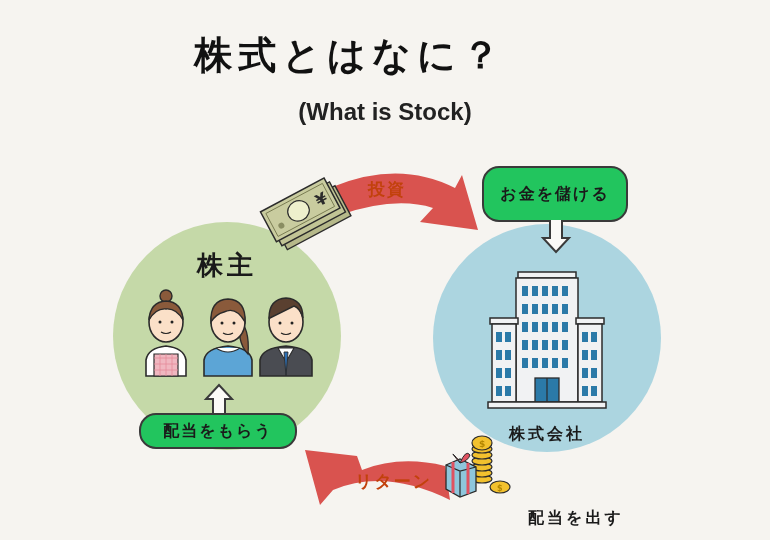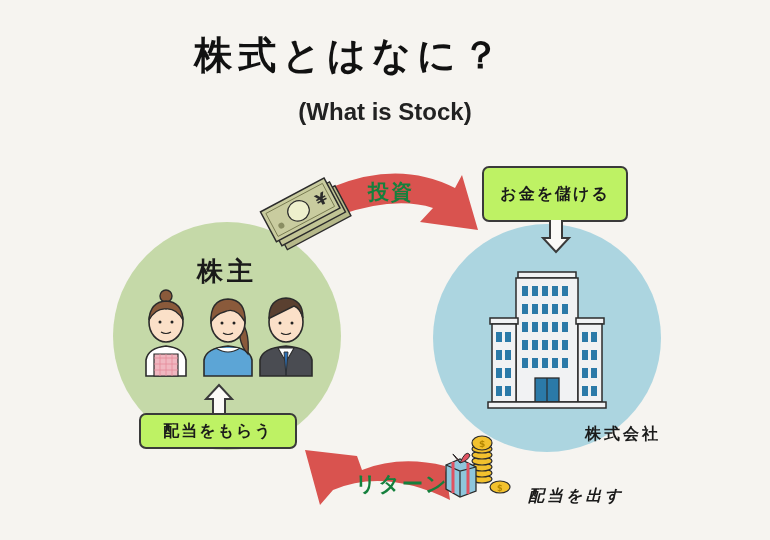--- a/index.html
+++ b/index.html
@@ -4,27 +4,27 @@
 <style>
   * { box-sizing: border-box; margin: 0; padding: 0; }
   html, body { width: 770px; height: 540px; overflow: hidden; }
   body { background: #f6f4f0; font-family: "DejaVu Sans", sans-serif; position: relative; color: #1a1a1a; }
   .abs { position: absolute; }
   .title { left: 0; width: 700px; top: 30px; text-align: center; font-size: 38px; font-weight: bold; letter-spacing: 6px; color: #111; }
   .subtitle { left: 0; width: 770px; top: 98px; text-align: center; font-size: 24px; font-weight: bold; font-family: "Liberation Sans", sans-serif; color: #222; }
   .circle { border-radius: 50%; }
   .green { left: 113px; top: 222px; width: 228px; height: 228px; background: #c5d9a8; }
   .blue { left: 433px; top: 224px; width: 228px; height: 228px; background: #acd5e0; }
-  .label-shareholder { left: 113px; width: 228px; top: 248px; text-align: center; font-size: 26px; font-weight: bold; letter-spacing: 4px; margin-top: 6px; }
-  .label-company { left: 433px; width: 228px; top: 424px; text-align: right; font-size: 16px; font-weight: bold; letter-spacing: 3px; }
-  .box { background: #bef264; border: 2px solid #3a3a3a; border-radius: 7px; display: flex; align-items: center; justify-content: center; font-size: 16px; font-weight: bold; letter-spacing: 2px; }
+  .label-shareholder { left: 113px; width: 228px; top: 248px; text-align: center; font-size: 26px; font-weight: bold; letter-spacing: 4px; }
+  .label-company { left: 433px; width: 228px; top: 424px; text-align: center; font-size: 16px; font-weight: bold; letter-spacing: 3px; }
+  .box { background: #22c55e; border: 2px solid #3a3a3a; border-radius: 17px; display: flex; align-items: center; justify-content: center; font-size: 16px; font-weight: bold; letter-spacing: 2px; }
   .box-earn { left: 482px; top: 166px; width: 146px; height: 56px; }
   .box-receive { left: 139px; top: 413px; width: 158px; height: 36px; }
-  .label-issue { left: 528px; top: 486px; font-size: 16px; font-weight: bold; letter-spacing: 3px; font-style: italic; }
-  .arrow-label { color: #15803d; font-size: 21px; font-weight: bold; letter-spacing: 2px; }
+  .label-issue { left: 528px; top: 508px; font-size: 16px; font-weight: bold; letter-spacing: 3px; }
+  .arrow-label { color: #c2410c; font-size: 17px; font-weight: bold; letter-spacing: 2px; }
   .lbl-invest { left: 368px; top: 178px; }
   .lbl-return { left: 355px; top: 470px; }
   svg { position: absolute; overflow: visible; }
 </style>
 </head>
 <body>
 
 <div class="abs title">株式とはなに？</div>
 <div class="abs subtitle">(What is Stock)</div>
 

